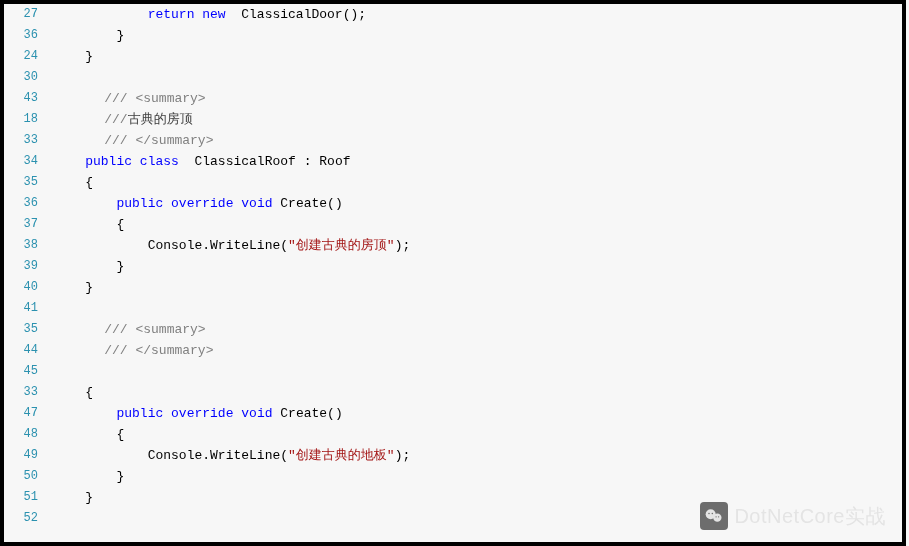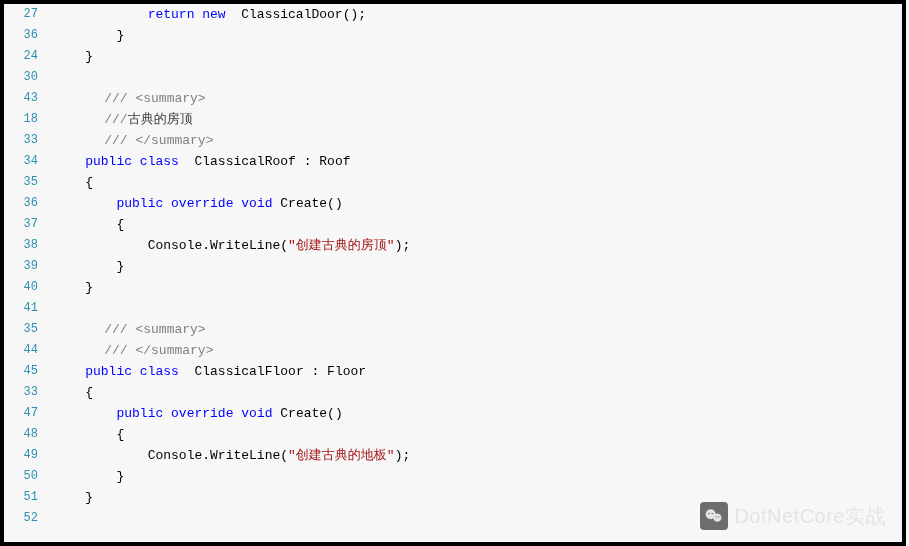--- a/index.html
+++ b/index.html
@@ -90,21 +90,21 @@
       <div class="line"><span class="ln">34</span><span class="code"><span>    </span><span class="kw">public</span><span class="pn"> </span><span class="kw">class</span><span class="pn">  ClassicalRoof : Roof</span></span></div>
       <div class="line"><span class="ln">35</span><span class="code"><span>    </span><span class="pn">{</span></span></div>
       <div class="line"><span class="ln">36</span><span class="code"><span>        </span><span class="kw">public</span><span class="pn"> </span><span class="kw">override</span><span class="pn"> </span><span class="kw">void</span><span class="pn"> Create()</span></span></div>
       <div class="line"><span class="ln">37</span><span class="code"><span>        </span><span class="pn">{</span></span></div>
       <div class="line"><span class="ln">38</span><span class="code"><span>            </span><span class="pn">Console.WriteLine(</span><span class="str">"创建古典的房顶"</span><span class="pn">);</span></span></div>
       <div class="line"><span class="ln">39</span><span class="code"><span>        </span><span class="pn">}</span></span></div>
       <div class="line"><span class="ln">40</span><span class="code"><span>    </span><span class="pn">}</span></span></div>
       <div class="line"><span class="ln">41</span><span class="code"><span></span></span></div>
       <div class="line"><span class="ln">35</span><span class="code"><span>    </span><span class="cm">/// &lt;summary&gt;</span></span></div>
       <div class="line"><span class="ln">44</span><span class="code"><span>    </span><span class="cm">/// &lt;/summary&gt;</span></span></div>
-      <div class="line"><span class="ln">45</span><span class="code"><span>    </span><span class="kw">public</span><span class="pn"> </span><span class="kw">class</span><span class="pn">  ClassicalFloor : Floor</span></span></div>
+      <div class="line"><span class="ln">45</span></div>
       <div class="line"><span class="ln">33</span><span class="code"><span>    </span><span class="pn">{</span></span></div>
       <div class="line"><span class="ln">47</span><span class="code"><span>        </span><span class="kw">public</span><span class="pn"> </span><span class="kw">override</span><span class="pn"> </span><span class="kw">void</span><span class="pn"> Create()</span></span></div>
       <div class="line"><span class="ln">48</span><span class="code"><span>        </span><span class="pn">{</span></span></div>
       <div class="line"><span class="ln">49</span><span class="code"><span>            </span><span class="pn">Console.WriteLine(</span><span class="str">"创建古典的地板"</span><span class="pn">);</span></span></div>
       <div class="line"><span class="ln">50</span><span class="code"><span>        </span><span class="pn">}</span></span></div>
       <div class="line"><span class="ln">51</span><span class="code"><span>    </span><span class="pn">}</span></span></div>
       <div class="line"><span class="ln">52</span><span class="code"><span></span></span></div>
     </div>
 
   <div class="watermark">

